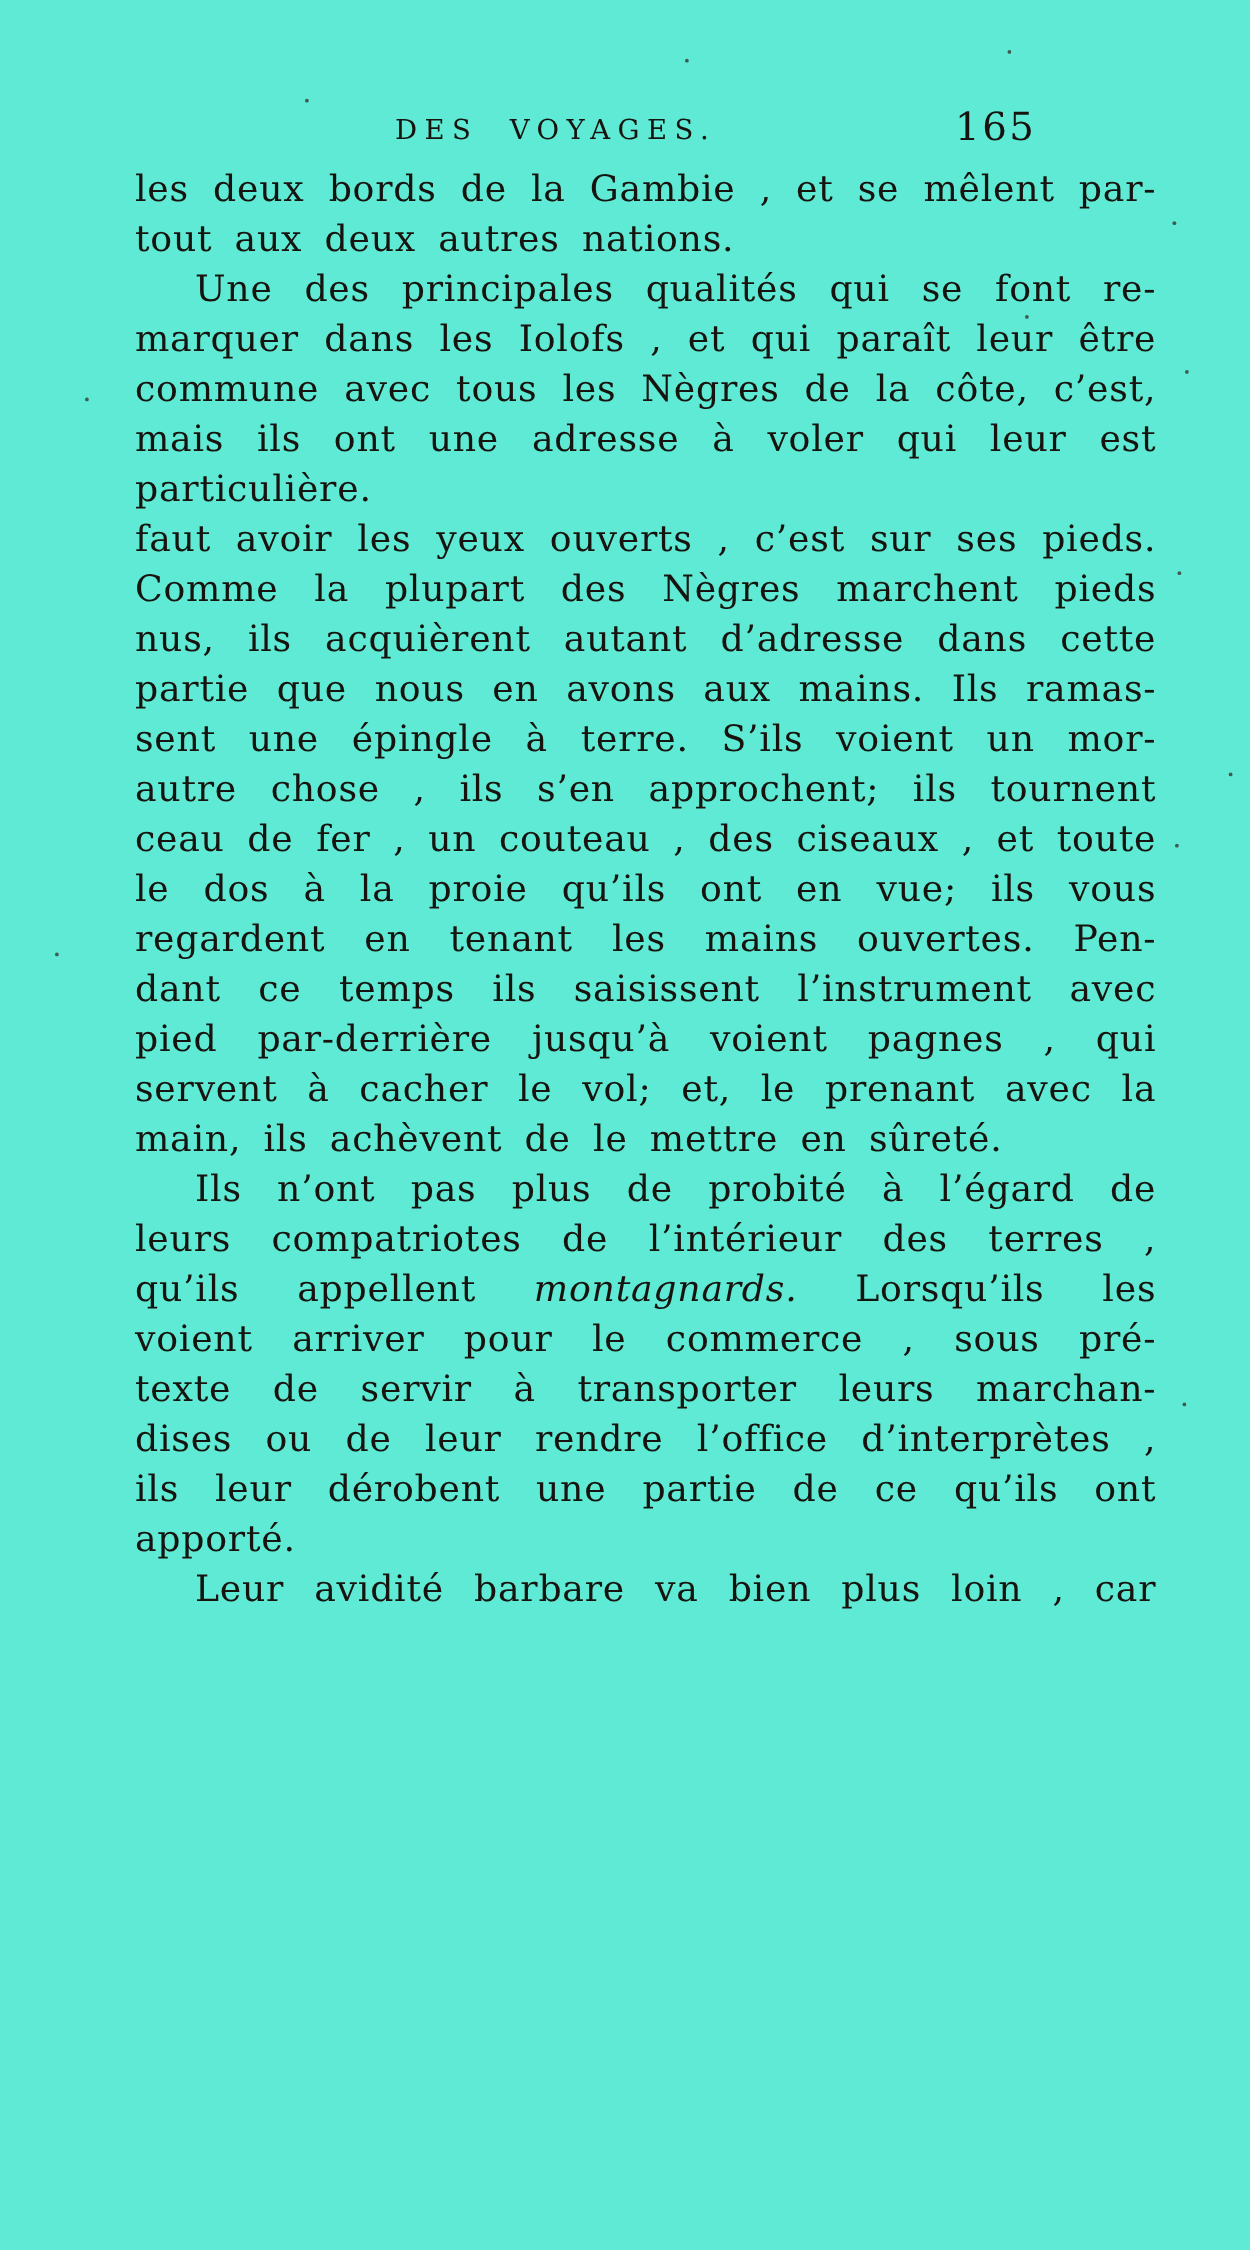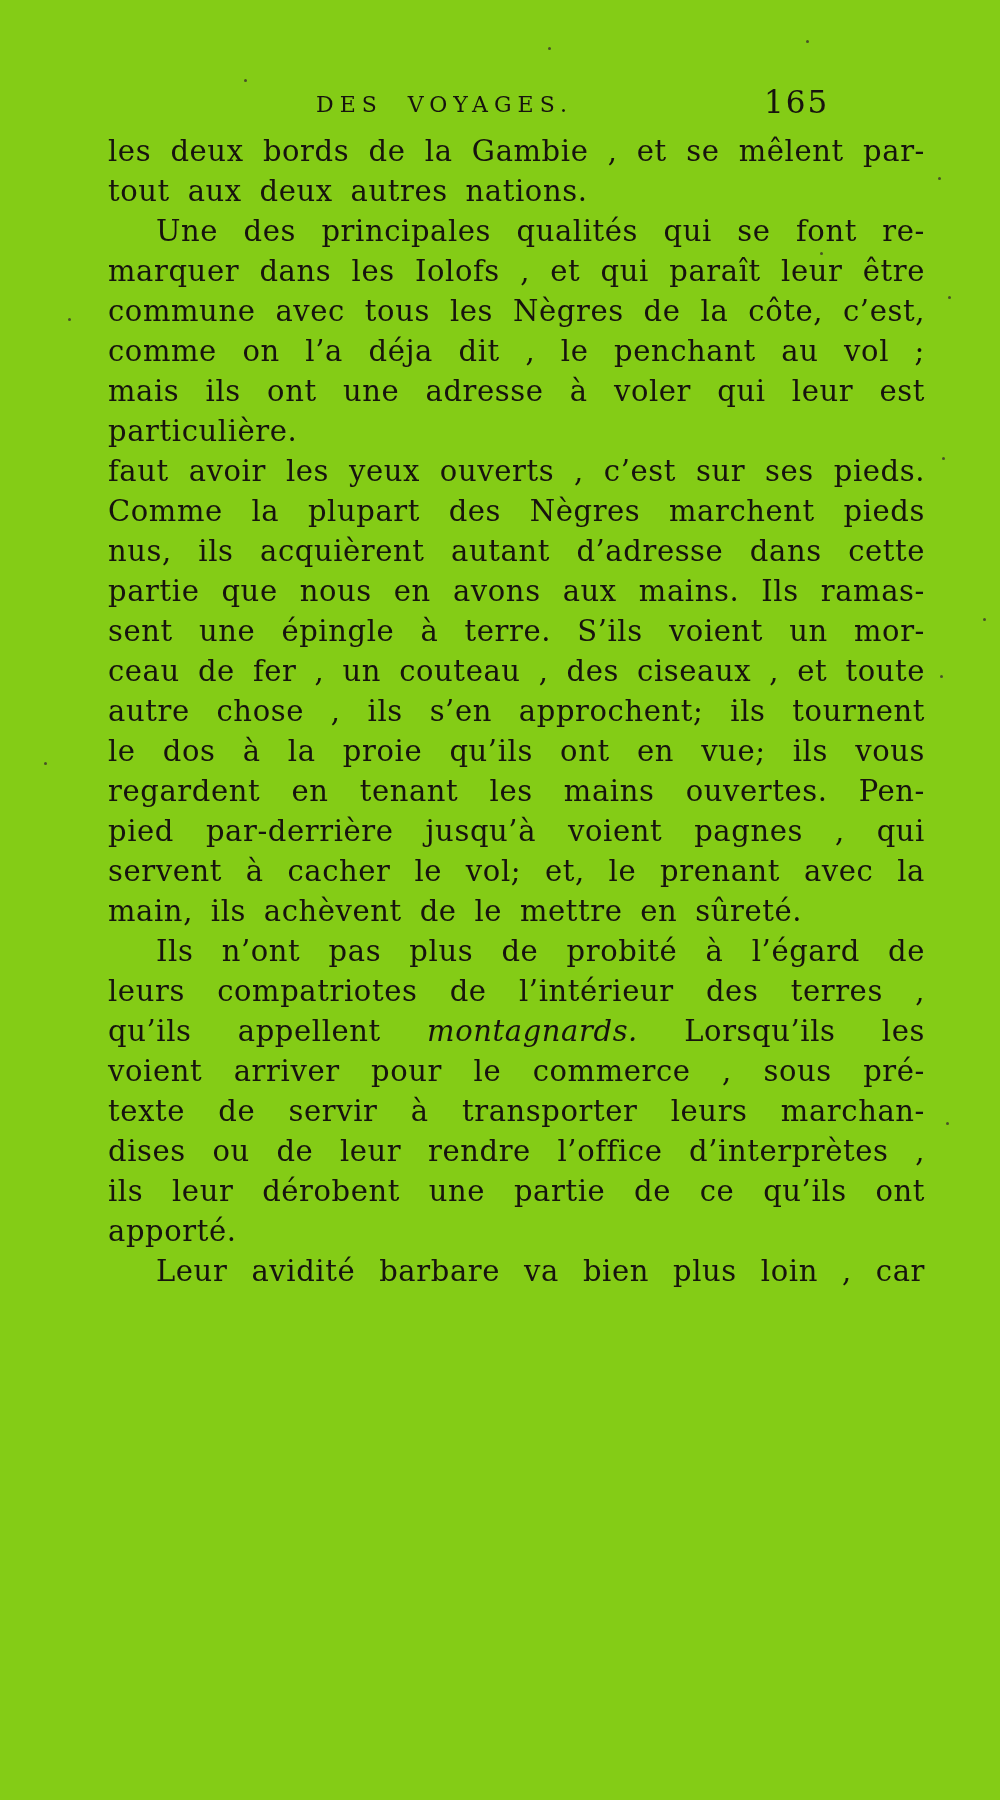--- a/index.html
+++ b/index.html
@@ -10,21 +10,21 @@
     width: 1000px;
     height: 1800px;
     position: relative;
     background: #fefefe;
     overflow: hidden;
     font-family: "DejaVu Serif", "Liberation Serif", serif;
   }
   .page {
     position: absolute;
     inset: 0;
-    background: #84cc16;
+    background: #5eead4;
   }
   .running-head {
     position: absolute;
     left: 316px;
     top: 92px;
     font-size: 22px;
     letter-spacing: 6px;
     word-spacing: 12px;
     color: #17130e;
     white-space: nowrap;
@@ -81,32 +81,32 @@
   <div class="running-head">DES VOYAGES.</div>
 
   <div class="page-number">165</div>
 
   <div class="text-block" id="text-block">
       <div class="line">les deux bords de la Gambie , et se mêlent par-</div>
       <div class="line end">tout aux deux autres nations.</div>
       <div class="line indent">Une des principales qualités qui se font re-</div>
       <div class="line">marquer dans les Iolofs , et qui paraît leur être</div>
       <div class="line">commune avec tous les Nègres de la côte, c’est,</div>
-      <div class="line">comme on l’a déja dit , le penchant au vol ;</div>
       <div class="line">mais ils ont une adresse à voler qui leur est</div>
       <div class="line end">particulière.</div>
       <div class="line">faut avoir les yeux ouverts , c’est sur ses pieds.</div>
       <div class="line">Comme la plupart des Nègres marchent pieds</div>
       <div class="line">nus, ils acquièrent autant d’adresse dans cette</div>
       <div class="line">partie que nous en avons aux mains. Ils ramas-</div>
       <div class="line">sent une épingle à terre. S’ils voient un mor-</div>
+      <div class="line">autre chose , ils s’en approchent; ils tournent</div>
       <div class="line">ceau de fer , un couteau , des ciseaux , et toute</div>
-      <div class="line">autre chose , ils s’en approchent; ils tournent</div>
       <div class="line">le dos à la proie qu’ils ont en vue; ils vous</div>
       <div class="line">regardent en tenant les mains ouvertes. Pen-</div>
+      <div class="line">dant ce temps ils saisissent l’instrument avec</div>
       <div class="line">pied par-derrière jusqu’à voient pagnes , qui</div>
       <div class="line">servent à cacher le vol; et, le prenant avec la</div>
       <div class="line end">main, ils achèvent de le mettre en sûreté.</div>
       <div class="line indent">Ils n’ont pas plus de probité à l’égard de</div>
       <div class="line">leurs compatriotes de l’intérieur des terres ,</div>
       <div class="line"><span>qu’ils appellent </span><em>montagnards.</em><span> Lorsqu’ils les</span></div>
       <div class="line">voient arriver pour le commerce , sous pré-</div>
       <div class="line">texte de servir à transporter leurs marchan-</div>
       <div class="line">dises ou de leur rendre l’office d’interprètes ,</div>
       <div class="line">ils leur dérobent une partie de ce qu’ils ont</div>

